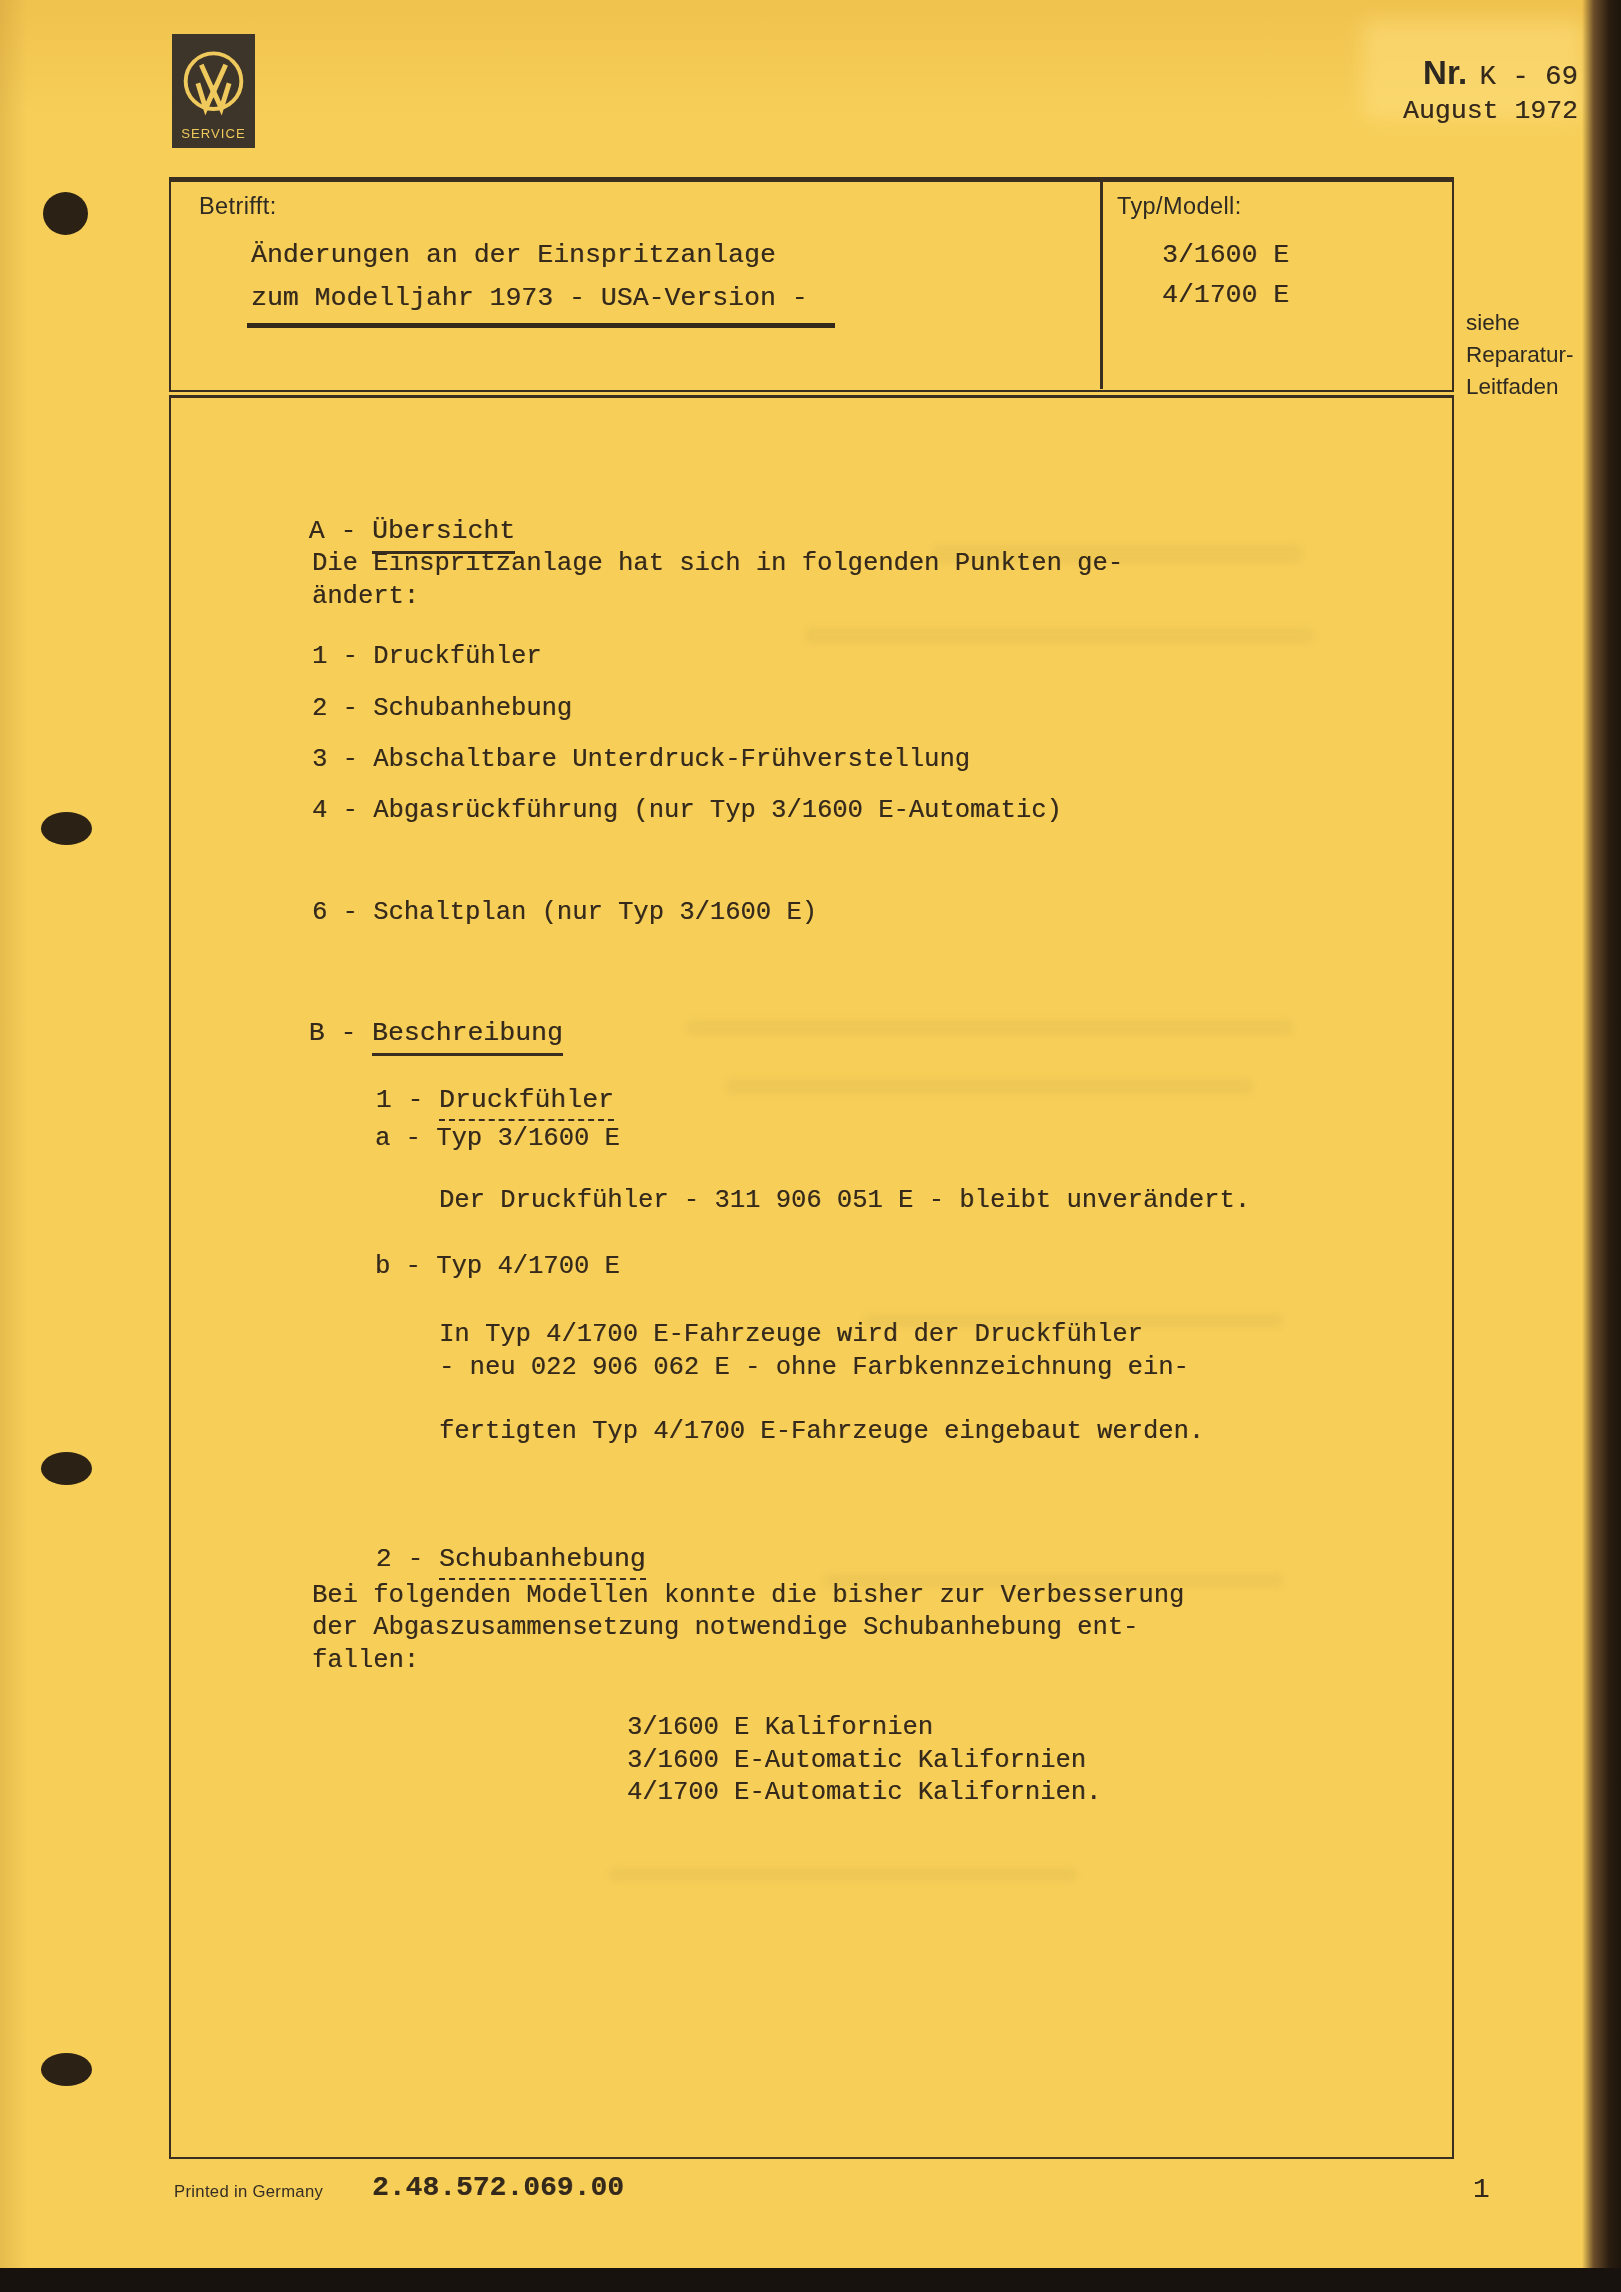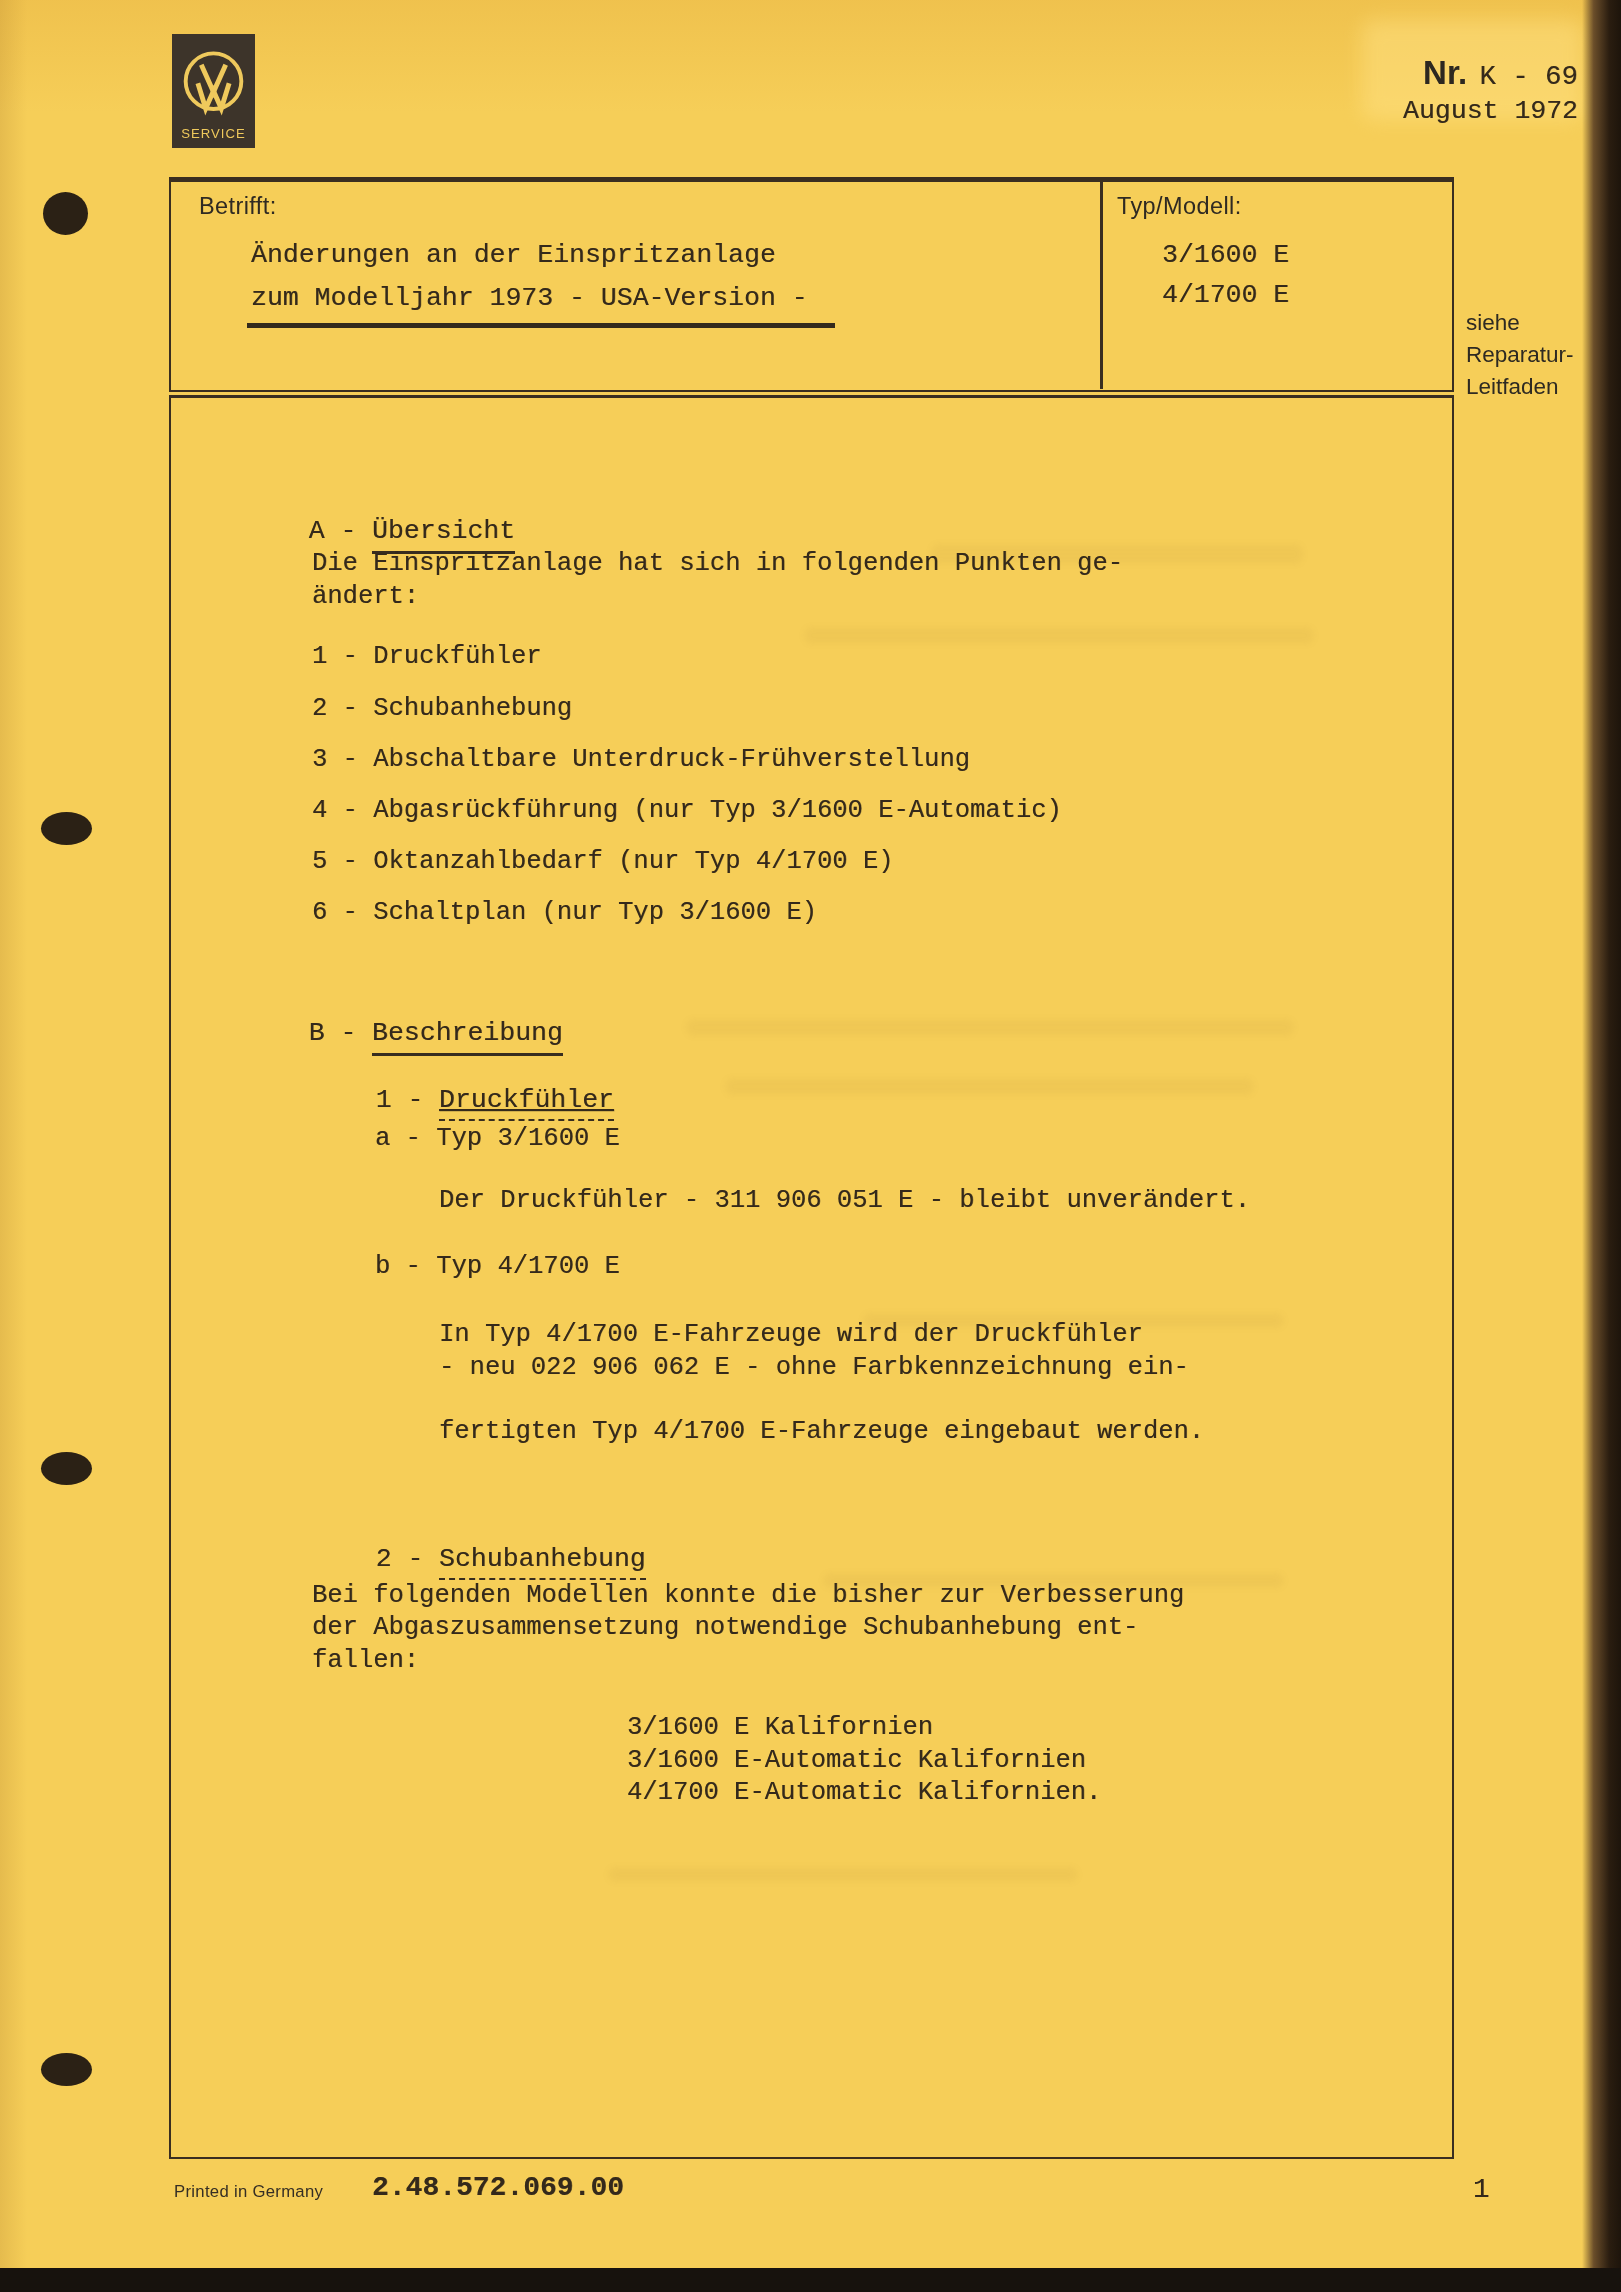--- a/index.html
+++ b/index.html
@@ -88,29 +88,28 @@
   <div class="abs mono head-text" style="left:245px;top:486px;">
     <span>A -</span><span class="u-solid" style="margin-left:15.7px;">Übersicht</span>
   </div>
   <div class="abs mono body-text" style="left:312px;top:549px;">Die Einspritzanlage hat sich in folgenden Punkten ge-</div>
   <div class="abs mono body-text" style="left:312px;top:582px;">ändert:</div>
 
   <div class="abs mono body-text" style="left:312px;top:642px;">1 - Druckfühler</div>
   <div class="abs mono body-text" style="left:312px;top:694px;">2 - Schubanhebung</div>
   <div class="abs mono body-text" style="left:312px;top:745px;">3 - Abschaltbare Unterdruck-Frühverstellung</div>
   <div class="abs mono body-text" style="left:312px;top:796px;">4 - Abgasrückführung (nur Typ 3/1600 E-Automatic)</div>
-  <div class="abs mono body-text" style="left:312px;top:847px;">5 - Oktanzahlbedarf (nur Typ 4/1700 E)</div>
   <div class="abs mono body-text" style="left:312px;top:898px;">6 - Schaltplan (nur Typ 3/1600 E)</div>
 
   <div class="abs mono head-text" style="left:245px;top:988px;">
     <span>B -</span><span class="u-solid" style="margin-left:15.7px;">Beschreibung</span>
   </div>
 
   <div class="abs mono head-text" style="left:312px;top:1055px;">
-    <span>1 -</span><span class="u-dashed" style="margin-left:15.7px;text-decoration:underline;">Druckfühler</span>
+    <span>1 -</span><span class="u-dashed" style="margin-left:15.7px;">Druckfühler</span>
   </div>
 
   <div class="abs mono body-text" style="left:375px;top:1124px;">a - Typ 3/1600 E</div>
   <div class="abs mono body-text" style="left:439px;top:1186px;">Der Druckfühler - 311 906 051 E - bleibt unverändert.</div>
   <div class="abs mono body-text" style="left:375px;top:1252px;">b - Typ 4/1700 E</div>
   <div class="abs mono body-text" style="left:439px;top:1320px;">In Typ 4/1700 E-Fahrzeuge wird der Druckfühler</div>
   <div class="abs mono body-text" style="left:439px;top:1353px;">- neu 022 906 062 E - ohne Farbkennzeichnung ein-</div>
   <div class="abs mono body-text" style="left:439px;top:1417px;">fertigten Typ 4/1700 E-Fahrzeuge eingebaut werden.</div>
 
   <div class="abs mono head-text" style="left:312px;top:1514px;">

